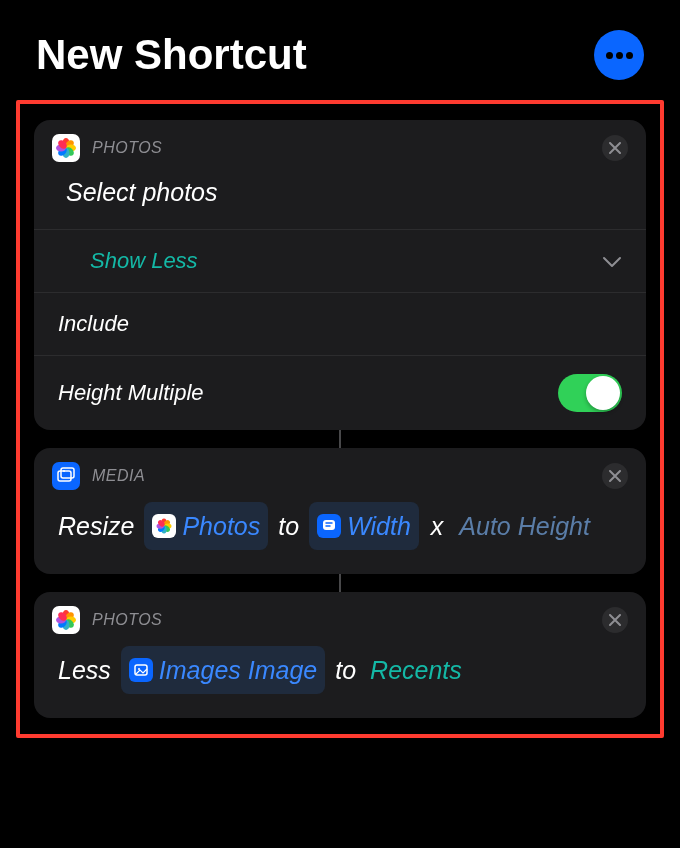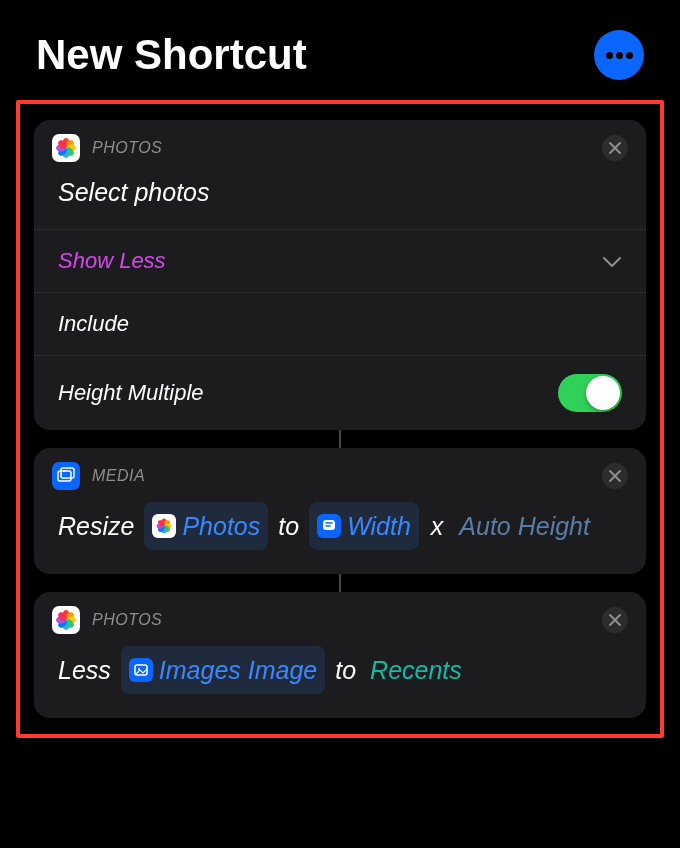--- a/index.html
+++ b/index.html
@@ -113,37 +113,38 @@
       display: flex;
       align-items: center;
       justify-content: center;
       cursor: pointer;
     }
     .close-btn svg {
       width: 12px;
       height: 12px;
     }
     .action-body {
-      padding: 8px 24px 22px 24px;
+      padding: 8px 24px 22px 32px;
       font-size: 25px;
       color: #fff;
     }
     .row {
       display: flex;
       align-items: center;
       justify-content: space-between;
       padding: 18px 24px;
       border-top: 1px solid #2c2c2e;
       font-size: 22px;
     }
     .row-label {
       color: #ffffff;
     }
     .row-label.muted {
-      color: #d946ef;
+      color: #14b8a6;
+      margin-left: 32px;
     }
     .row-value {
       color: #3a88ff;
       cursor: pointer;
     }
     .chevron-down {
       color: #8e8e93;
     }
     .toggle {
       width: 64px;

